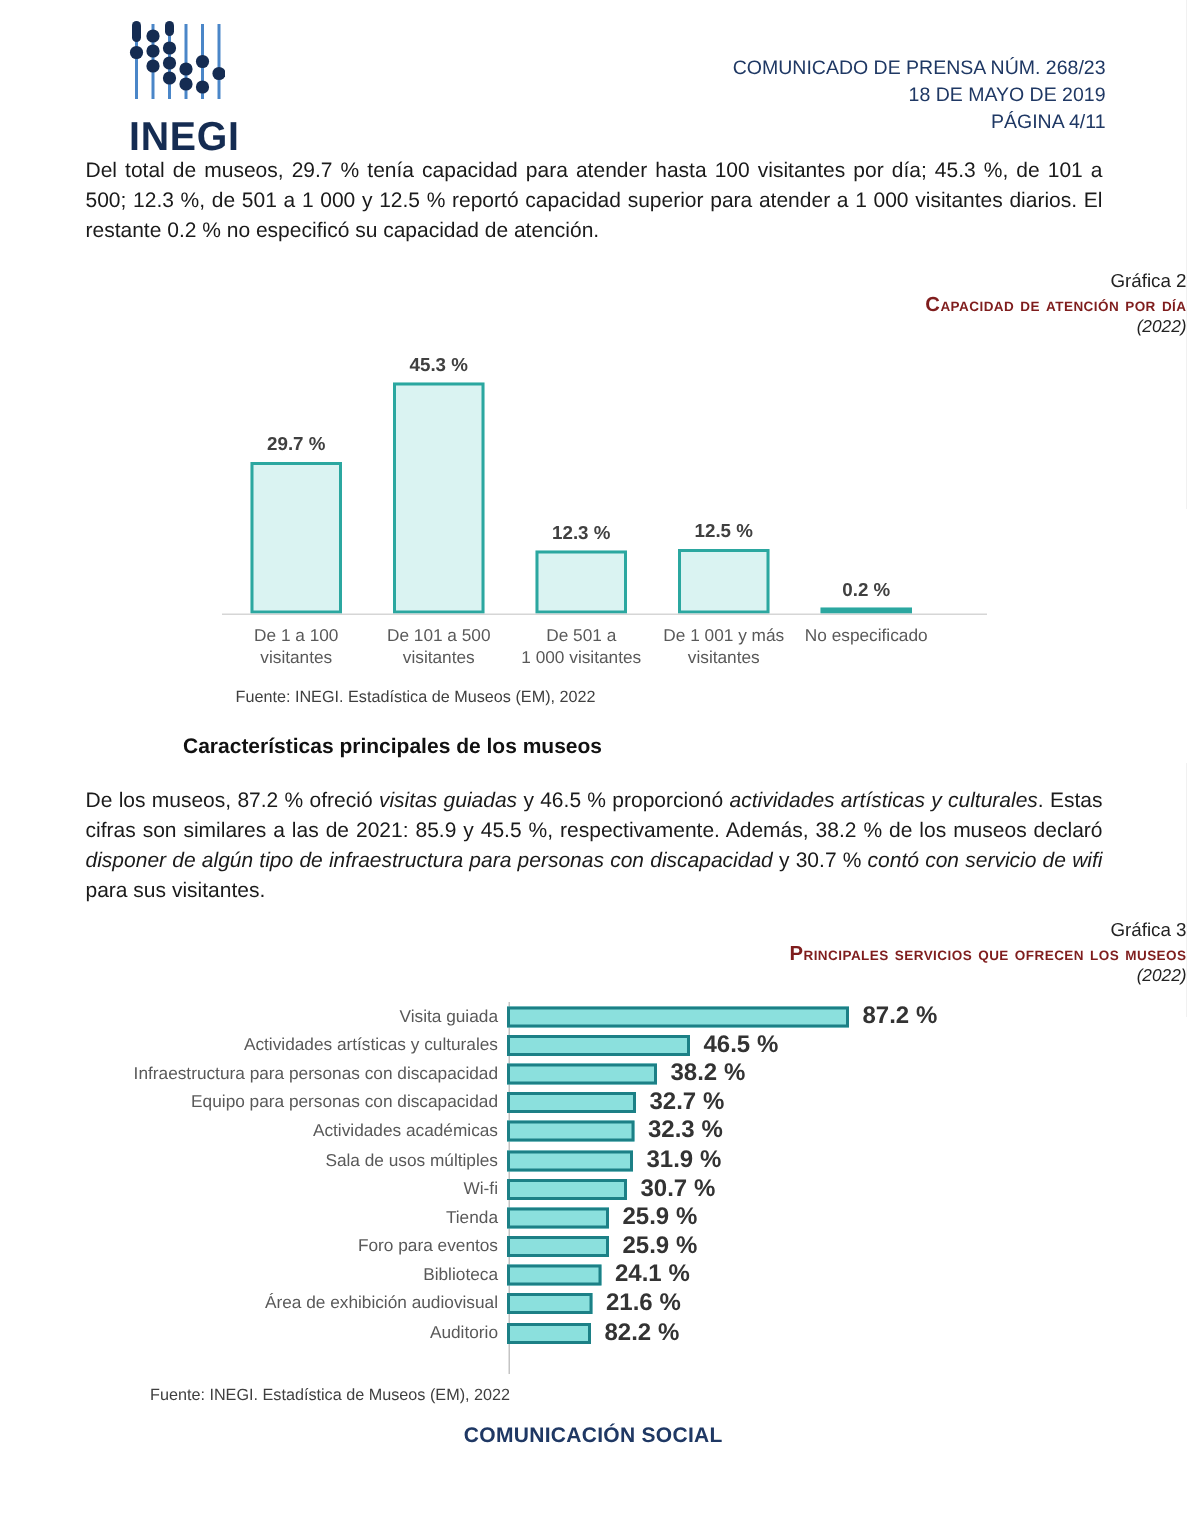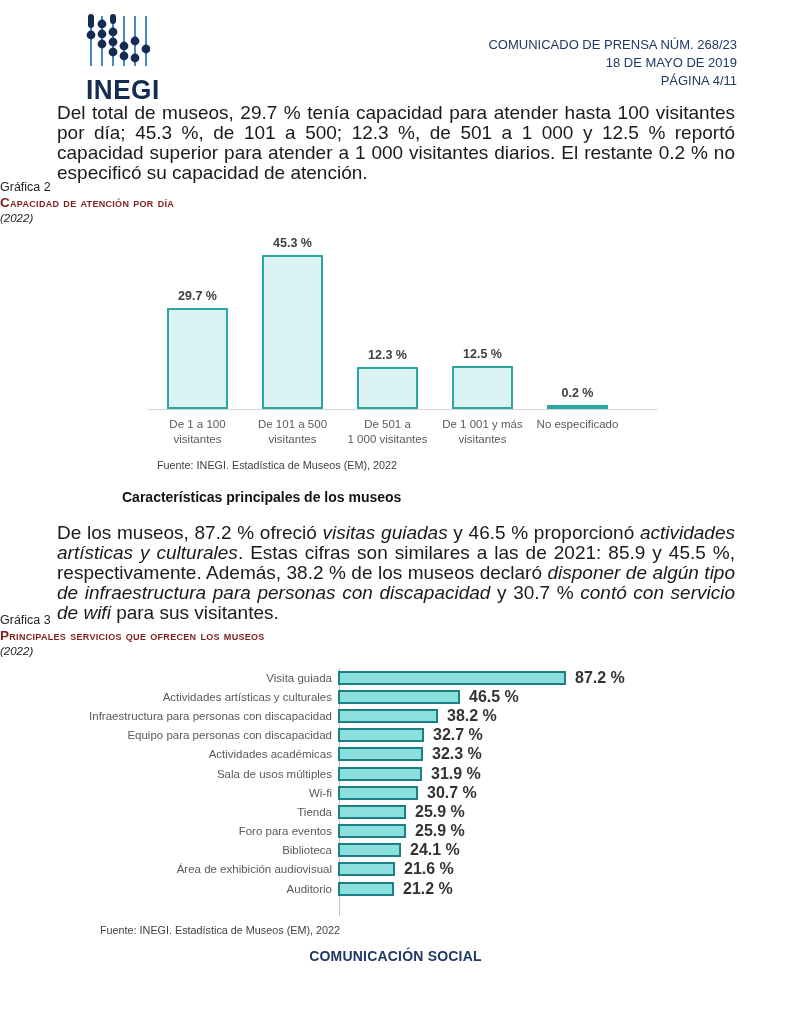--- a/index.html
+++ b/index.html
@@ -10,26 +10,26 @@
     margin:0 auto;
   }
   
   .logo { position:absolute; left:86px; top:14px; width:70px; }
   .logo-text { font-weight:bold; color:#152c52; font-size:27px; letter-spacing:0.5px; line-height:26px; margin-top:1px; transform:scaleX(0.97); transform-origin:left; }
   .hdr-right {
     position:absolute; right:54px; top:36px; text-align:right;
     color:#1f3864; font-weight:normal; font-size:13px; line-height:18px;
   }
   
-  .para { position:absolute; left:57px; width:678px; font-size:19px; line-height:20px; text-align:justify; color:#1a1a1a; }
+  .para { position:absolute; left:57px; width:678px; font-size:14px; line-height:20px; text-align:justify; color:#1a1a1a; }
   #p1 { top:103px; }
   #p2 { top:523px; }
   .section-heading { position:absolute; left:122px; top:489px; font-size:14px; font-weight:bold; color:#111; }
   
-  .chart-header { position:absolute; left:0; width:791px; text-align:left; }
+  .chart-header { position:absolute; left:0; width:791px; text-align:right; }
   #c2-header { top:179px; }
   #c3-header { top:612px; }
   .chart-no { font-size:12.5px; line-height:16px; color:#222; }
   .chart-title { font-size:13.5px; line-height:16px; font-weight:bold; font-variant:small-caps; letter-spacing:0.3px; color:#7f1d1d; }
   .chart-year { font-size:11.5px; line-height:15px; color:#222;font-style:italic; }
   
   #chart2-bars { position:absolute; left:150px; top:232px; width:475px; height:177px; display:flex; align-items:flex-end; }
   .c2-slot { width:95px; display:flex; flex-direction:column; align-items:center; justify-content:flex-end; }
   .c2-val { font-size:12.5px; font-weight:bold; color:#404040; margin-bottom:5px; white-space:nowrap; }
   .c2-bar { width:61px; background:#daf3f2; border:2.5px solid #2ba7a0; }
@@ -230,21 +230,21 @@
         <div class="c3-label">Área de exhibición audiovisual</div>
         <div class="c3-track">
           <div class="c3-bar" style="width: 57px;"></div>
           <div class="c3-val">21.6 %</div>
         </div>
       </div>
       <div class="c3-row">
         <div class="c3-label">Auditorio</div>
         <div class="c3-track">
           <div class="c3-bar" style="width: 56px;"></div>
-          <div class="c3-val">21.2 %</div>
+          <div class="c3-val">82.2 %</div>
         </div>
       </div>
     </div>
   <div class="fuente" id="fuente2">Fuente: INEGI. Estadística de Museos (EM), 2022</div>
 
   <div class="footer-line">COMUNICACIÓN SOCIAL</div>
 
 </div>
 
 </body></html>

